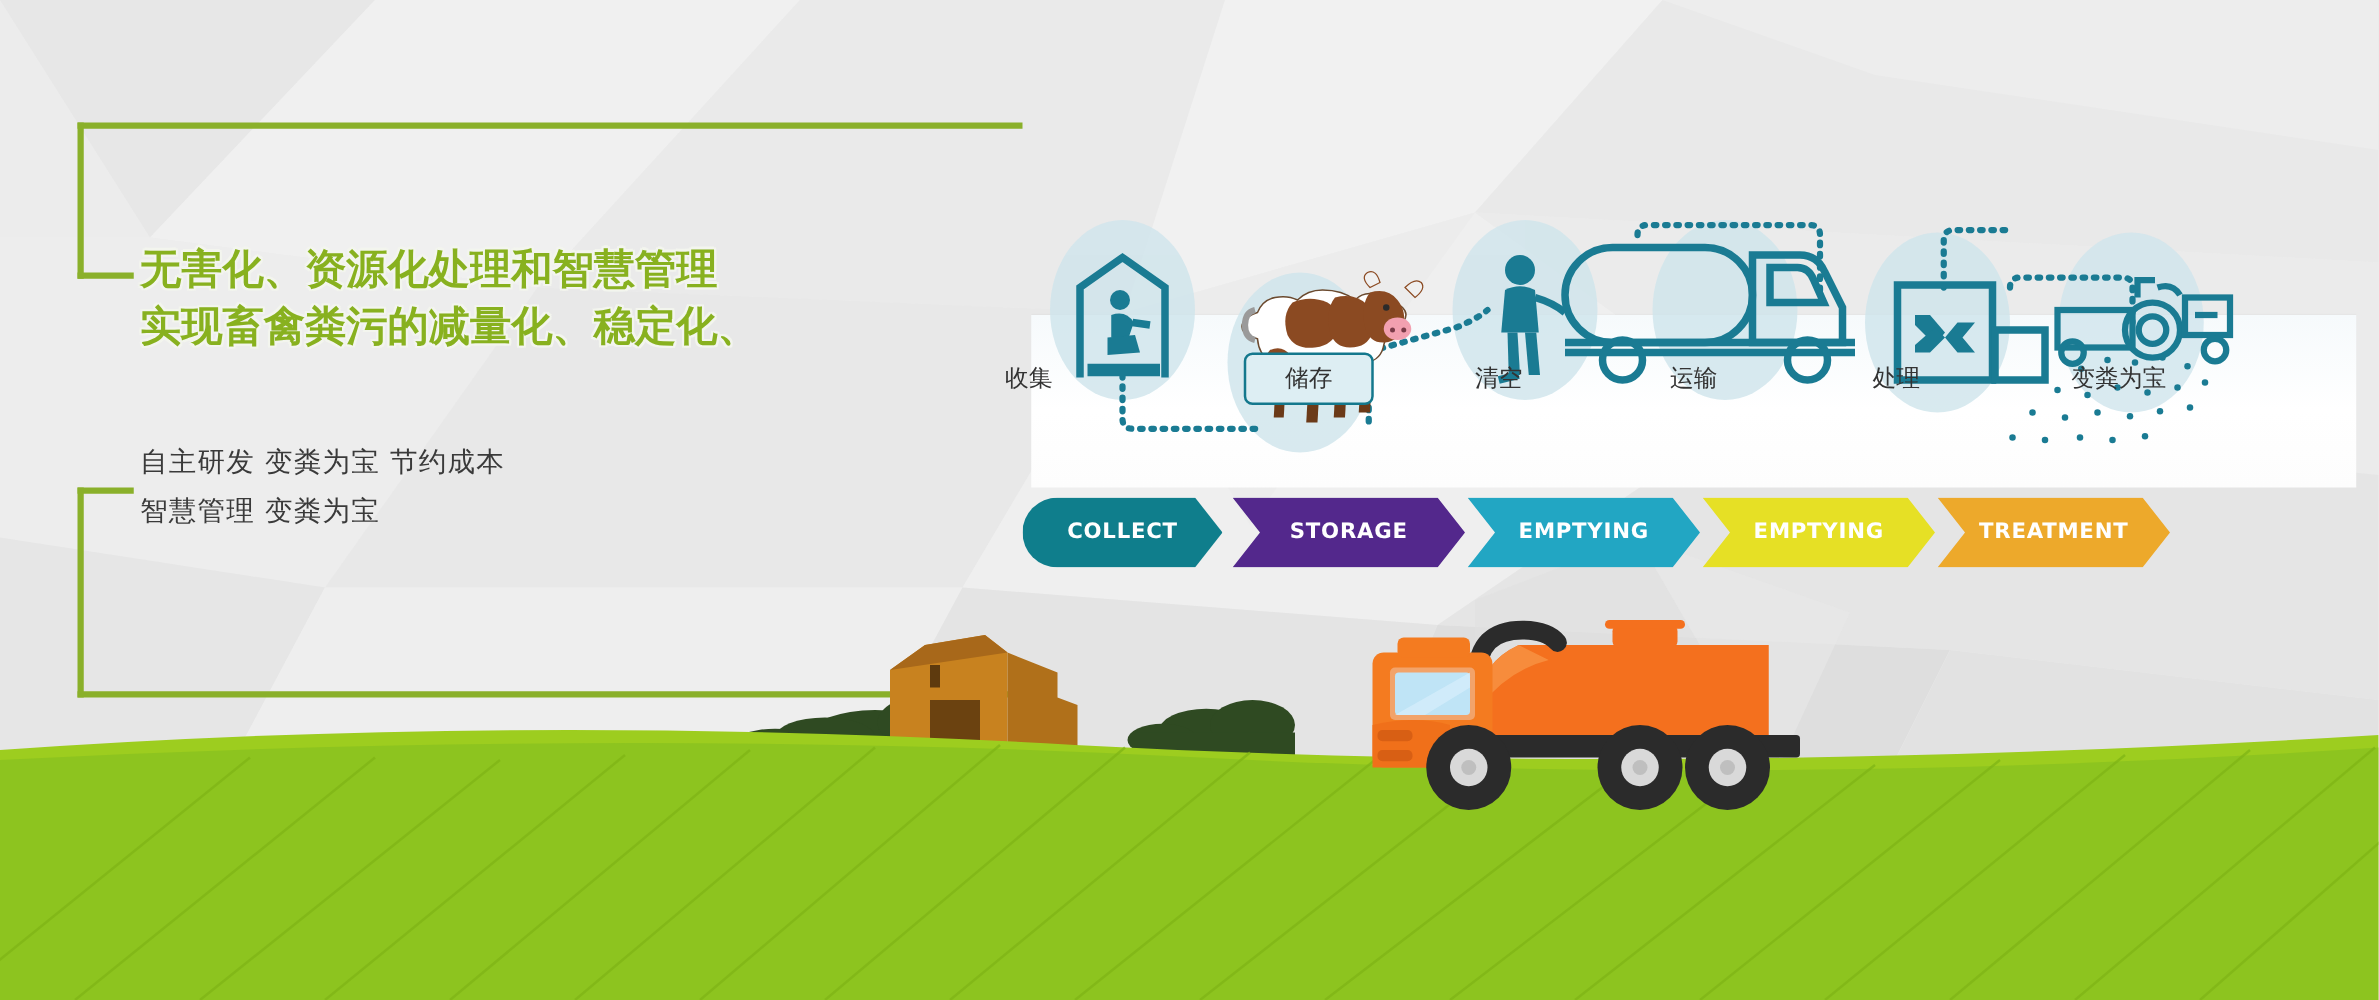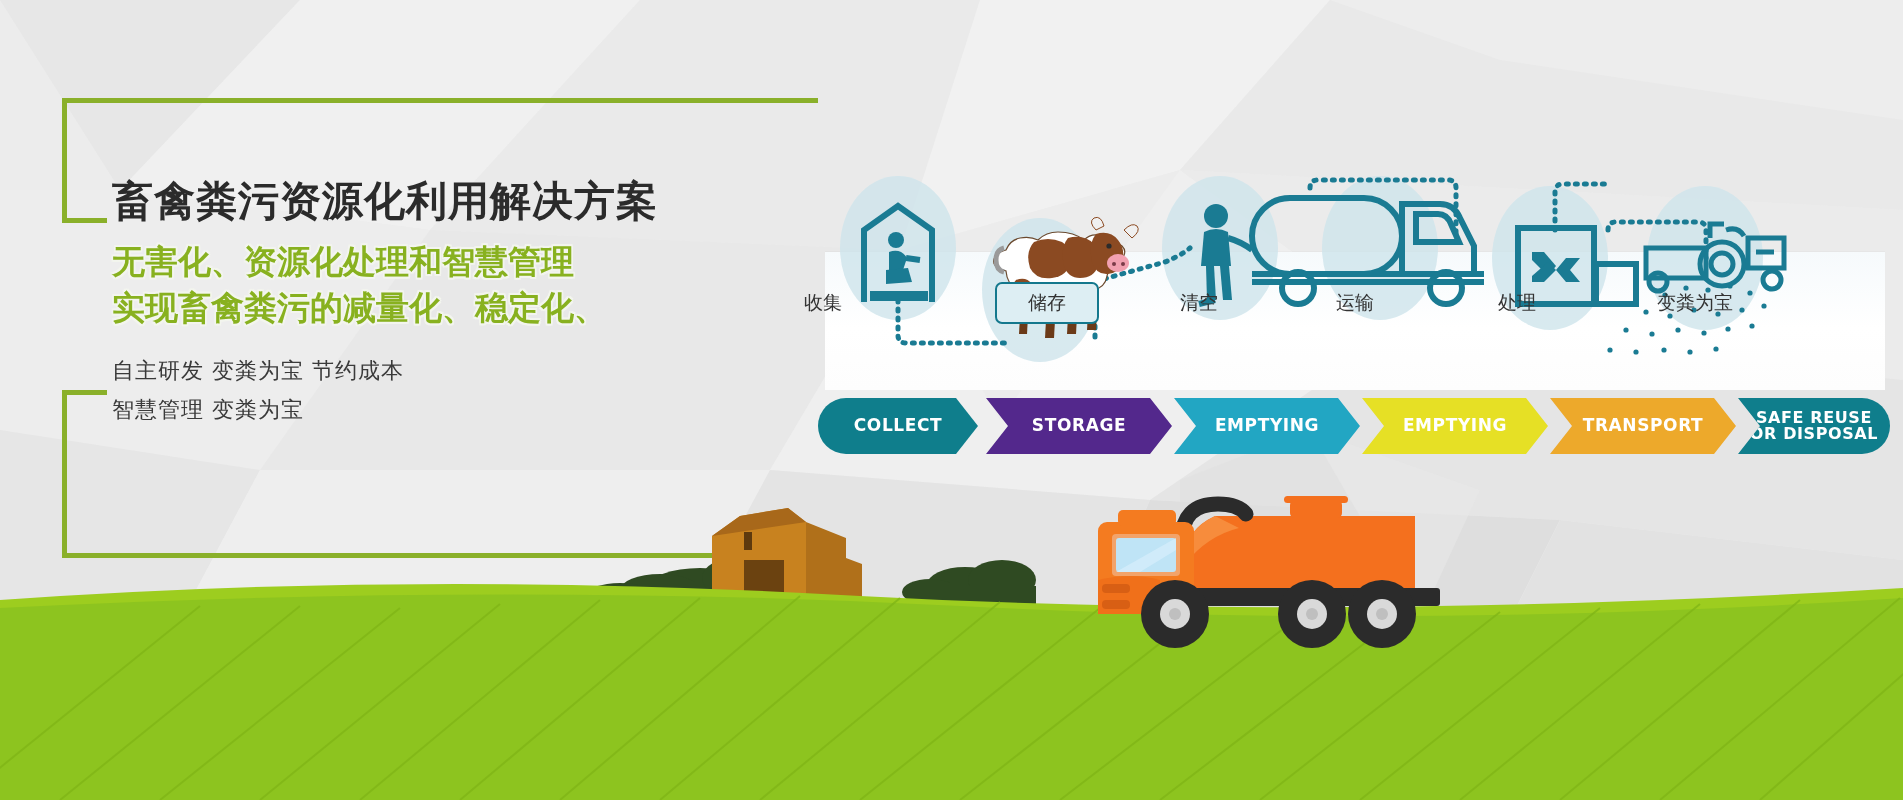--- a/index.html
+++ b/index.html
@@ -114,21 +114,20 @@
     <div class="br-line" style="left:62px;top:98px;width:5px;height:125px;"></div>
     <div class="br-line" style="left:62px;top:218px;width:45px;height:5px;"></div>
   </div>
   <div class="bracket" style="left:0;top:0;">
     <div class="br-line" style="left:62px;top:390px;width:45px;height:5px;"></div>
     <div class="br-line" style="left:62px;top:390px;width:5px;height:168px;"></div>
     <div class="br-line" style="left:62px;top:553px;width:756px;height:5px;"></div>
   </div>
 
   <div class="headline">
-    <div class="h-main">畜禽粪污资源化利用解决方案</div>
     <div class="h-sub">
       <div>无害化、资源化处理和智慧管理</div>
       <div>实现畜禽粪污的减量化、稳定化、</div>
     </div>
   </div>
   <div class="h-feat">
     <div>自主研发 变粪为宝 节约成本</div>
     <div>智慧管理 变粪为宝</div>
   </div>
 
@@ -264,25 +263,21 @@
     <div class="chev mid" style="left:168px; width:186px; background:#53288c;">
         <span>STORAGE</span>
       </div>
     <div class="chev mid" style="left:356px; width:186px; background:#22a6c3;">
         <span>EMPTYING</span>
       </div>
     <div class="chev mid" style="left:544px; width:186px; background:#e6e025;">
         <span>EMPTYING</span>
       </div>
     <div class="chev mid" style="left:732px; width:186px; background:#eda92b;">
-        <span>TRANSPORT</span>
-      </div>
-    <div class="chev last" style="left:920px; width:152px; background:#0f7e8c; font-size:16px;">
-        <span style="white-space:pre-line;">SAFE REUSE
-OR DISPOSAL</span>
+        <span>TREATMENT</span>
       </div>
   </div>
 
   <svg class="scenery" viewBox="0 0 1903 370" preserveAspectRatio="none">
 
     <g fill="#2f4a22">
       <ellipse cx="700" cy="158" rx="52" ry="20"></ellipse>
       <ellipse cx="742" cy="148" rx="40" ry="22"></ellipse>
       <ellipse cx="660" cy="160" rx="40" ry="16"></ellipse>
       <ellipse cx="620" cy="166" rx="34" ry="13"></ellipse>

